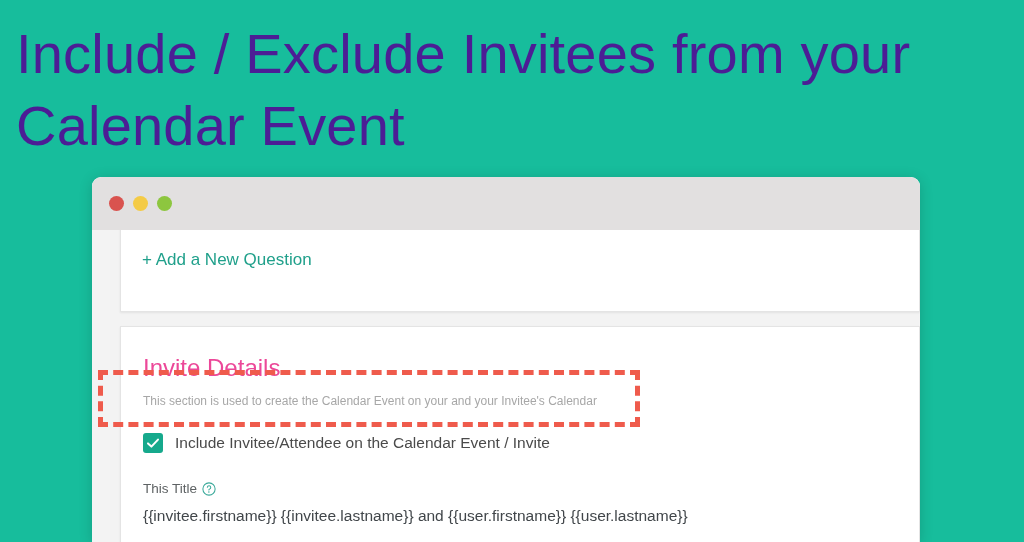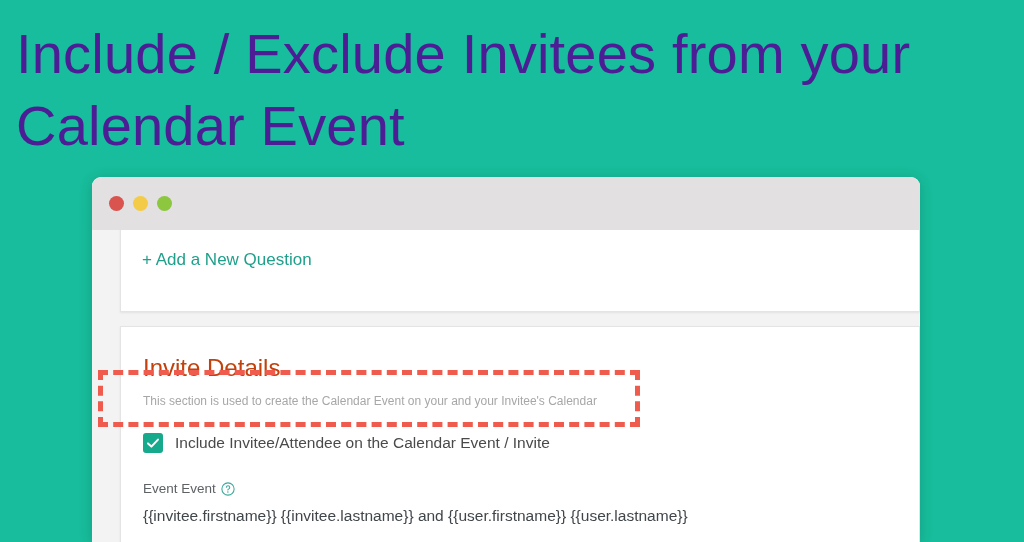--- a/index.html
+++ b/index.html
@@ -112,21 +112,21 @@
     bottom: -40px;
     background: #ffffff;
     border: 1px solid #e4e4e4;
     border-bottom: none;
     box-shadow: 0 1px 2px rgba(0,0,0,0.07);
     box-sizing: border-box;
     padding: 26px 24px 0 22px;
   }
 
   .section-title {
-    color: #c2410c;
+    color: #ec4899;
     font-size: 24px;
     font-weight: 400;
     margin: 0 0 8px 0;
     line-height: 30px;
   }
   .section-sub {
     color: #a7a7a7;
     font-size: 12px;
     line-height: 20px;
     margin: 0;
@@ -232,21 +232,21 @@
           <span class="checkbox">
             <svg width="14" height="14" viewBox="0 0 14 14" aria-hidden="true">
               <path d="M2 7.4 L5.4 10.6 L12 3.6" fill="none" stroke="#ffffff" stroke-width="2" stroke-linecap="round" stroke-linejoin="round"></path>
             </svg>
           </span>
           <span class="checkbox-label">Include Invitee/Attendee on the Calendar Event / Invite</span>
         </div>
 
         <div class="field">
           <div class="field-label">
-            <span>Event Event</span>
+            <span>This Title</span>
             <span class="help-icon">
               <svg width="14" height="14" viewBox="0 0 16 16" aria-hidden="true">
                 <circle cx="8" cy="8" r="7" fill="none" stroke="#3aa99a" stroke-width="1.2"></circle>
                 <path d="M6.1 6.1a1.95 1.95 0 1 1 2.3 2.1c-.45.14-.55.5-.55.95" fill="none" stroke="#3aa99a" stroke-width="1.2" stroke-linecap="round"></path>
                 <circle cx="7.85" cy="11.4" r="0.85" fill="#3aa99a"></circle>
               </svg>
             </span>
           </div>
           <div class="field-input" placeholder="Event Title">{{invitee.firstname}} {{invitee.lastname}} and {{user.firstname}} {{user.lastname}}</div>
         </div>

